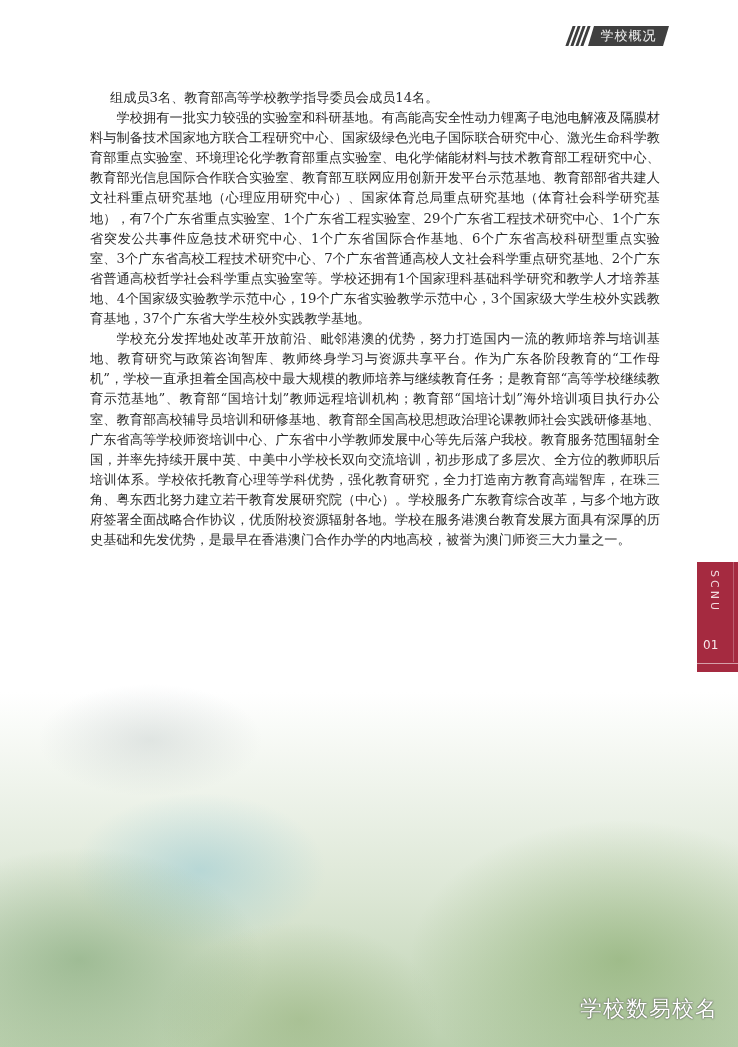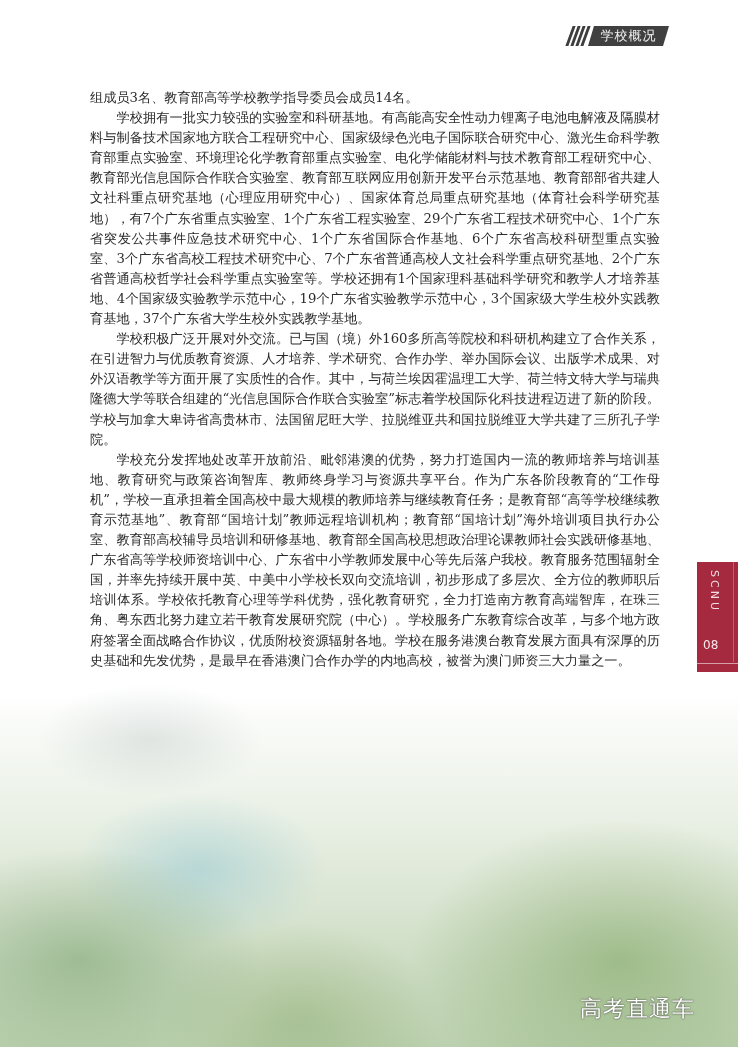--- a/index.html
+++ b/index.html
@@ -36,21 +36,21 @@
     display: flex; align-items: center; justify-content: center;
     clip-path: polygon(6px 0, 100% 0, calc(100% - 6px) 100%, 0 100%);
     letter-spacing: 1px;
   }
   .content {
     position: absolute; left: 90px; top: 88px; width: 570px;
     font-size: 13.2px; line-height: 20.1px; text-align: justify;
     z-index: 2;
   }
   .content p { margin: 0; text-indent: 2em; }
-  .content p.cont { text-indent: 0; }
+  .content p.cont { text-indent: 0; margin-left: 20px; }
   .side-tab {
     position: absolute; left: 697px; top: 562px; width: 41px; height: 110px;
     background: #a52a40; z-index: 3;
   }
   .side-tab .tab-line {
     position: absolute; right: 4px; top: 0; width: 1px; height: 100px; background: rgba(255,255,255,0.25);
   }
   .side-tab .tab-rule {
     position: absolute; left: 0; top: 101px; width: 41px; height: 1px; background: rgba(255,255,255,0.55);
   }
@@ -81,24 +81,23 @@
       <span style="left:8px"></span>
       <span style="left:13px"></span>
       <span style="left:18px"></span>
   </div>
   <div class="banner-label">学校概况</div>
 </div>
 
 <div class="content">
   <p class="cont">组成员3名、教育部高等学校教学指导委员会成员14名。</p>
   <p>学校拥有一批实力较强的实验室和科研基地。有高能高安全性动力锂离子电池电解液及隔膜材料与制备技术国家地方联合工程研究中心、国家级绿色光电子国际联合研究中心、激光生命科学教育部重点实验室、环境理论化学教育部重点实验室、电化学储能材料与技术教育部工程研究中心、教育部光信息国际合作联合实验室、教育部互联网应用创新开发平台示范基地、教育部部省共建人文社科重点研究基地（心理应用研究中心）、国家体育总局重点研究基地（体育社会科学研究基地），有7个广东省重点实验室、1个广东省工程实验室、29个广东省工程技术研究中心、1个广东省突发公共事件应急技术研究中心、1个广东省国际合作基地、6个广东省高校科研型重点实验室、3个广东省高校工程技术研究中心、7个广东省普通高校人文社会科学重点研究基地、2个广东省普通高校哲学社会科学重点实验室等。学校还拥有1个国家理科基础科学研究和教学人才培养基地、4个国家级实验教学示范中心，19个广东省实验教学示范中心，3个国家级大学生校外实践教育基地，37个广东省大学生校外实践教学基地。</p>
-  <p>学校积极广泛开展对外交流。已与国（境）外160多所高等院校和科研机构建立了合作关系，在引进智力与优质教育资源、人才培养、学术研究、合作办学、举办国际会议、出版学术成果、对外汉语教学等方面开展了实质性的合作。其中，与荷兰埃因霍温理工大学、荷兰特文特大学与瑞典隆德大学等联合组建的“光信息国际合作联合实验室”标志着学校国际化科技进程迈进了新的阶段。学校与加拿大卑诗省高贵林市、法国留尼旺大学、拉脱维亚共和国拉脱维亚大学共建了三所孔子学院。</p>
   <p>学校充分发挥地处改革开放前沿、毗邻港澳的优势，努力打造国内一流的教师培养与培训基地、教育研究与政策咨询智库、教师终身学习与资源共享平台。作为广东各阶段教育的“工作母机”，学校一直承担着全国高校中最大规模的教师培养与继续教育任务；是教育部“高等学校继续教育示范基地”、教育部“国培计划”教师远程培训机构；教育部“国培计划”海外培训项目执行办公室、教育部高校辅导员培训和研修基地、教育部全国高校思想政治理论课教师社会实践研修基地、广东省高等学校师资培训中心、广东省中小学教师发展中心等先后落户我校。教育服务范围辐射全国，并率先持续开展中英、中美中小学校长双向交流培训，初步形成了多层次、全方位的教师职后培训体系。学校依托教育心理等学科优势，强化教育研究，全力打造南方教育高端智库，在珠三角、粤东西北努力建立若干教育发展研究院（中心）。学校服务广东教育综合改革，与多个地方政府签署全面战略合作协议，优质附校资源辐射各地。学校在服务港澳台教育发展方面具有深厚的历史基础和先发优势，是最早在香港澳门合作办学的内地高校，被誉为澳门师资三大力量之一。</p>
 </div>
 
 <div class="side-tab">
   <div class="tab-line"></div>
   <div class="tab-code">SCNU</div>
-  <div class="tab-page">08</div>
+  <div class="tab-page">01</div>
   <div class="tab-rule"></div>
 </div>
 
-<div class="watermark">高考直通车</div>
+<div class="watermark">学校数易校名</div>
 
 </body></html>

